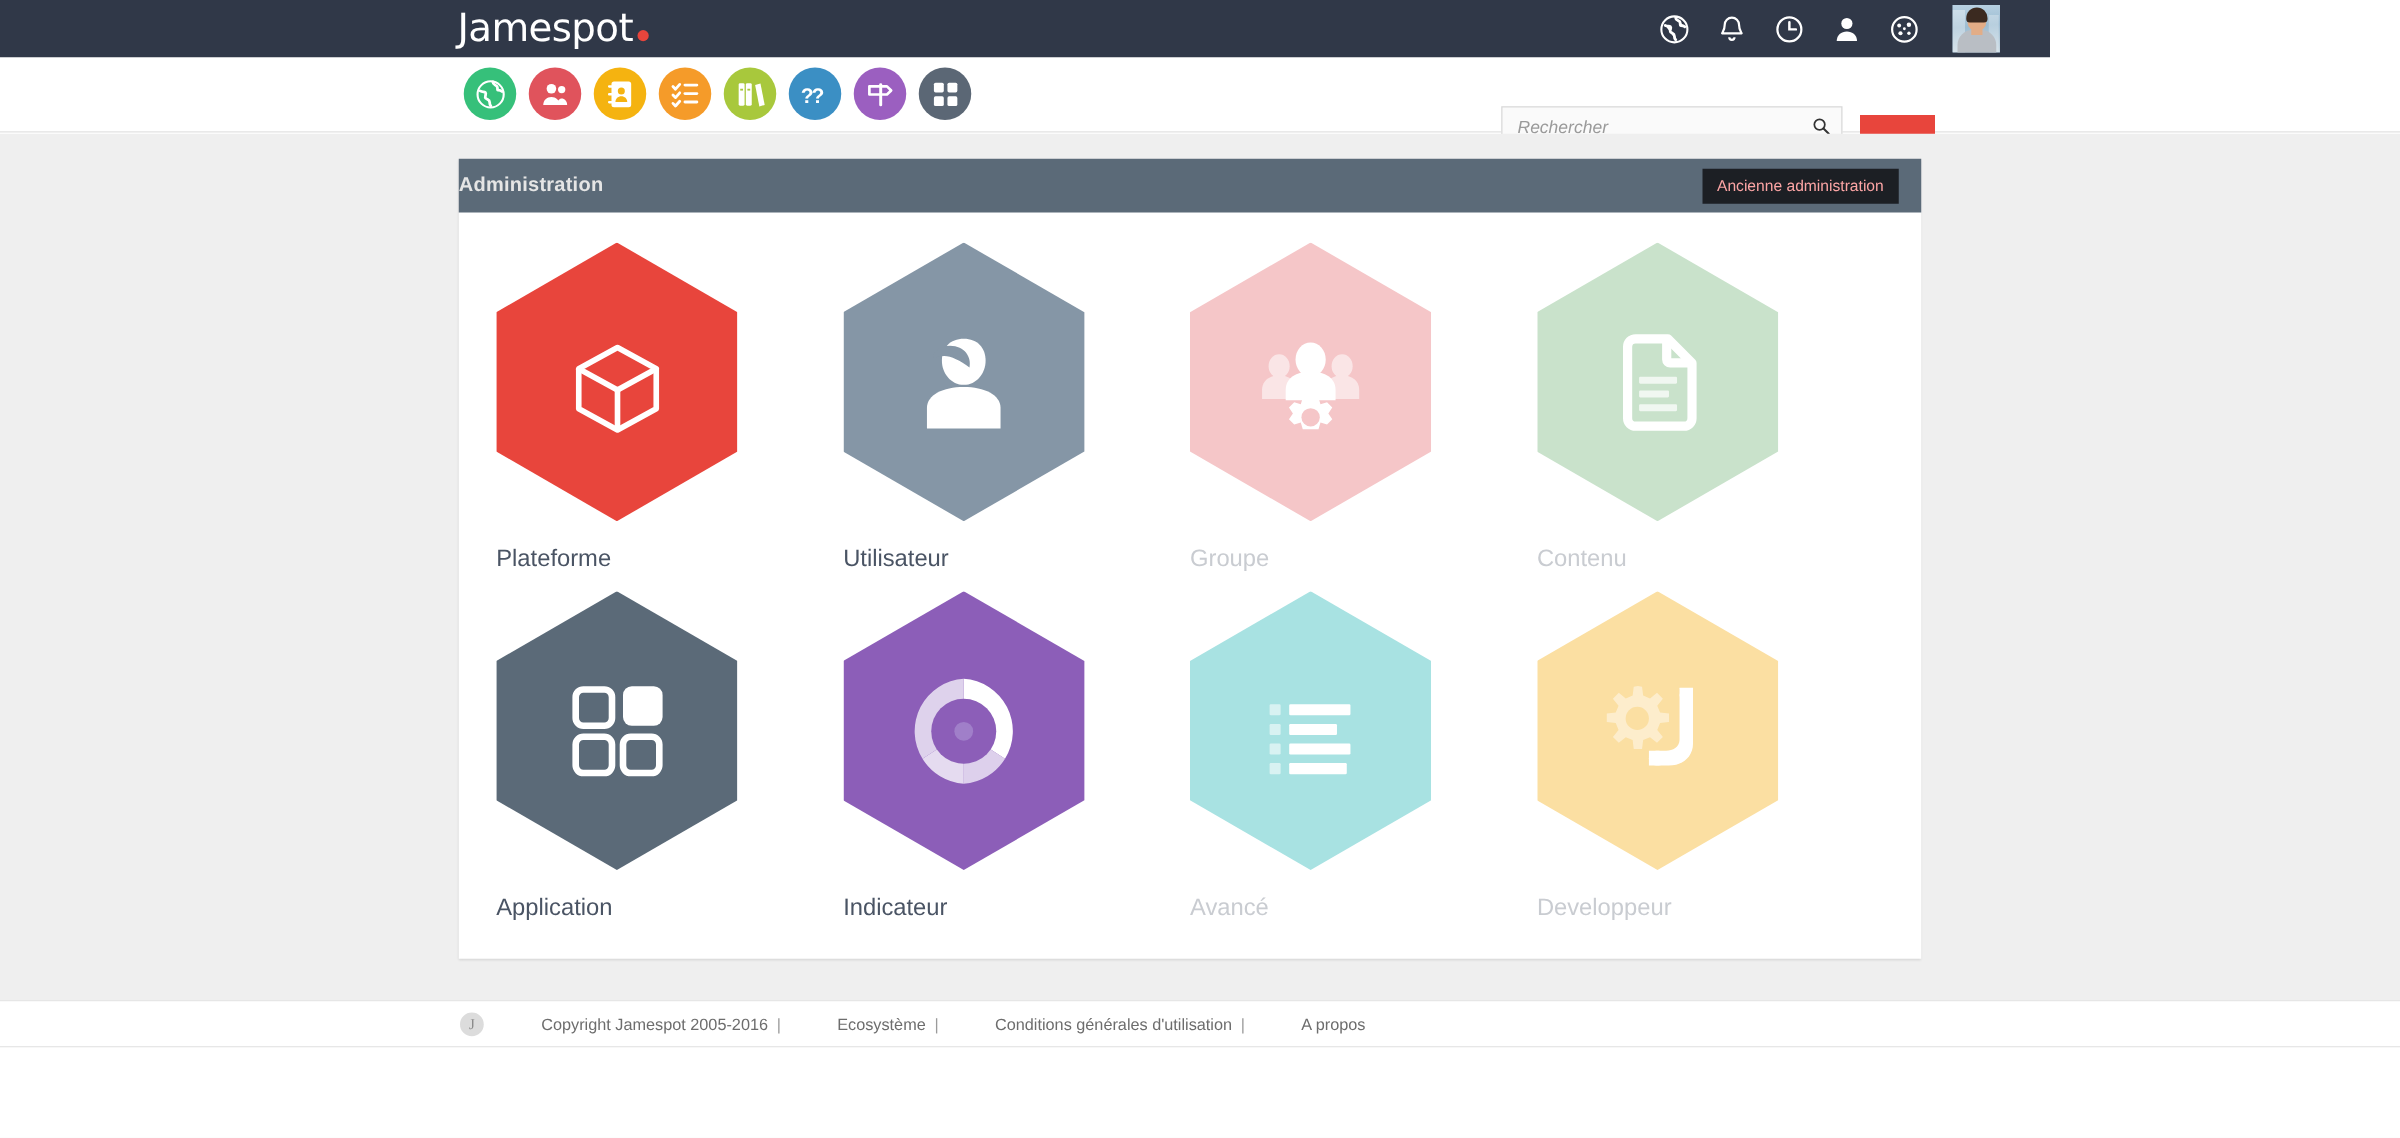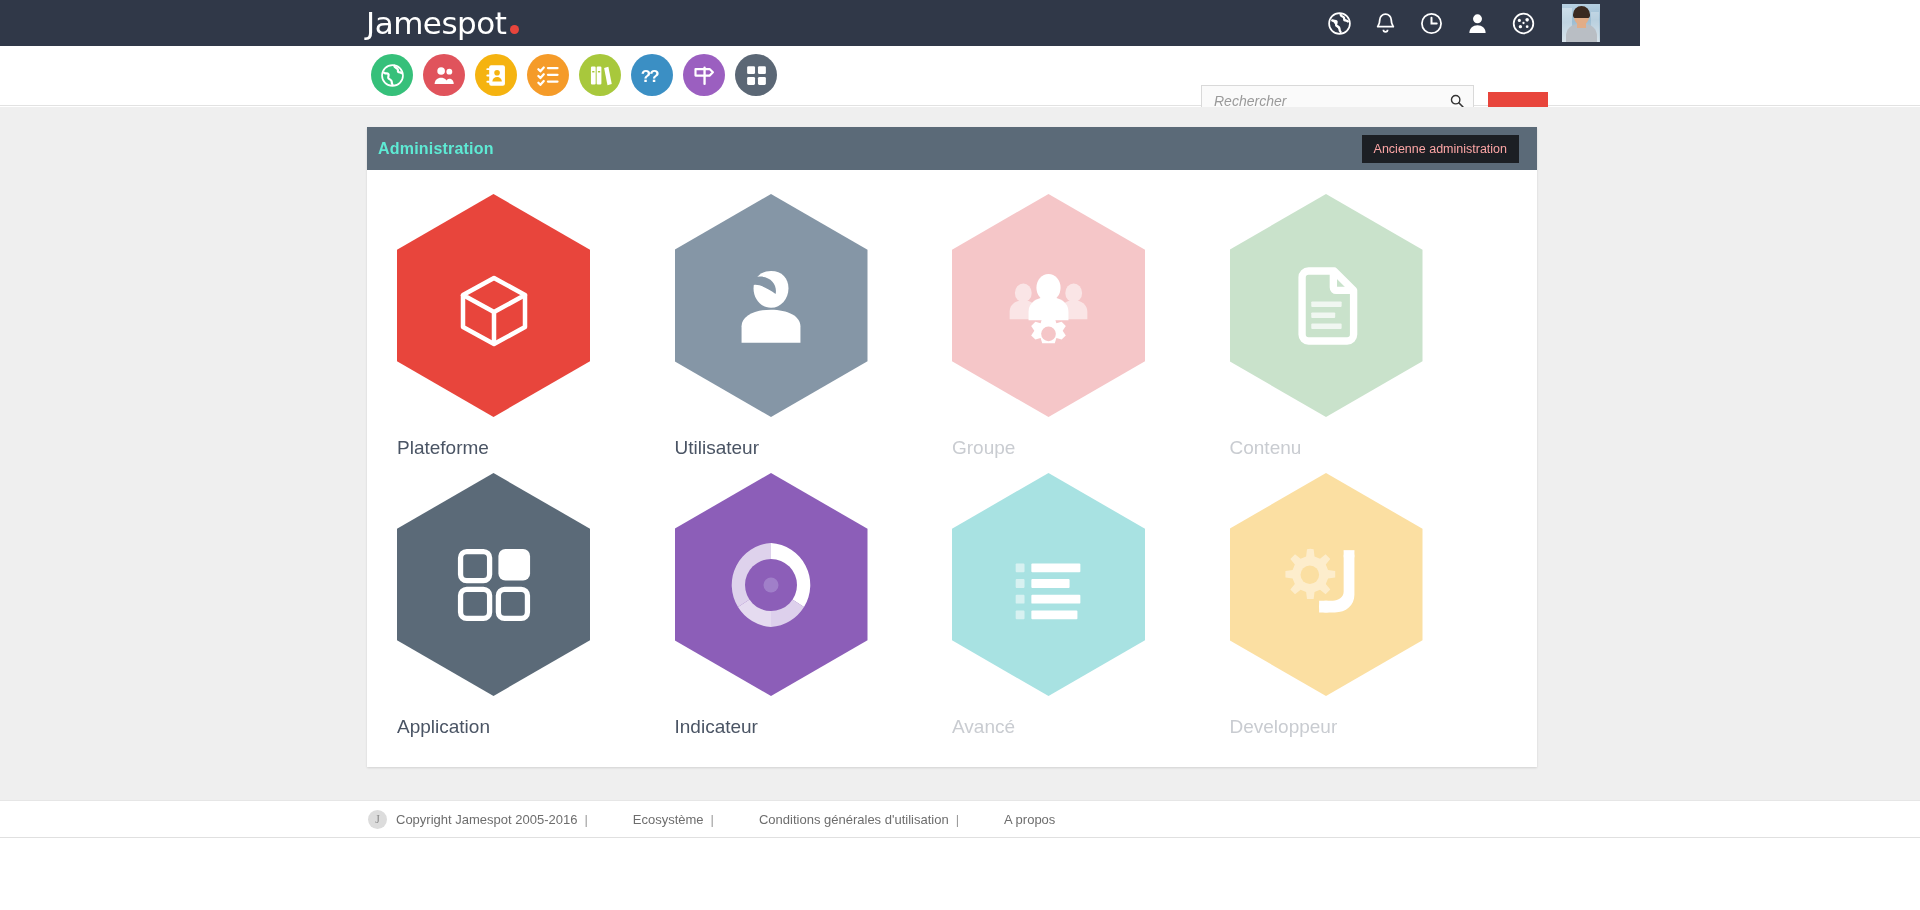--- a/index.html
+++ b/index.html
@@ -103,21 +103,21 @@
     position: absolute; left: 367px; top: 127px;
     width: 1170px; height: 640px;
     background: #ffffff;
     box-shadow: 0 1px 2px rgba(0,0,0,0.12);
   }
   .panel-header {
     position: relative; height: 43px; background: #5b6a78;
     display: flex; align-items: center;
   }
   .panel-title {
-    margin-left: 11px; color: #5eead4;
+    color: #e5e5e5;
     font-size: 16px; font-weight: bold;
     letter-spacing: 0.2px;
   }
   .old-admin-btn {
     position: absolute; right: 18px; top: 50%; transform: translateY(-50%);
     background: #1c1f24; color: #fca5a5;
     font-size: 12.5px; padding: 7px 12px; cursor: pointer;
     white-space: nowrap;
   }
 
@@ -152,21 +152,21 @@
     border-top: 1px solid #e6e6e6; border-bottom: 1px solid #e0e0e0;
     display: flex; align-items: center;
   }
   .footer-inner { margin-left: 368px; display: flex; align-items: center; gap: 9px; }
   .footer-logo {
     width: 19px; height: 19px; border-radius: 50%;
     background: #dcdcdc; color: #8b8b8b;
     display: flex; align-items: center; justify-content: center;
     font-size: 12px; font-family: "Liberation Serif", serif;
   }
-  .footer-links { font-size: 13px; color: #6d6d6d; display: flex; align-items: center; }
+  .footer-links { font-size: 13px; color: #6d6d6d; display: flex; align-items: center; margin-left: 37px; }
   .footer-links .sep { margin: 0 7px; color: #9b9b9b; }
   .footer-links a { color: #6d6d6d; text-decoration: none; cursor: pointer; padding-left: 38px; }
   .bottom-fill {
     position: absolute; top: 838px; left: 0; width: 1920px; height: 72px;
     background: #ffffff;
   }
 </style>
 </head>
 <body>
 

